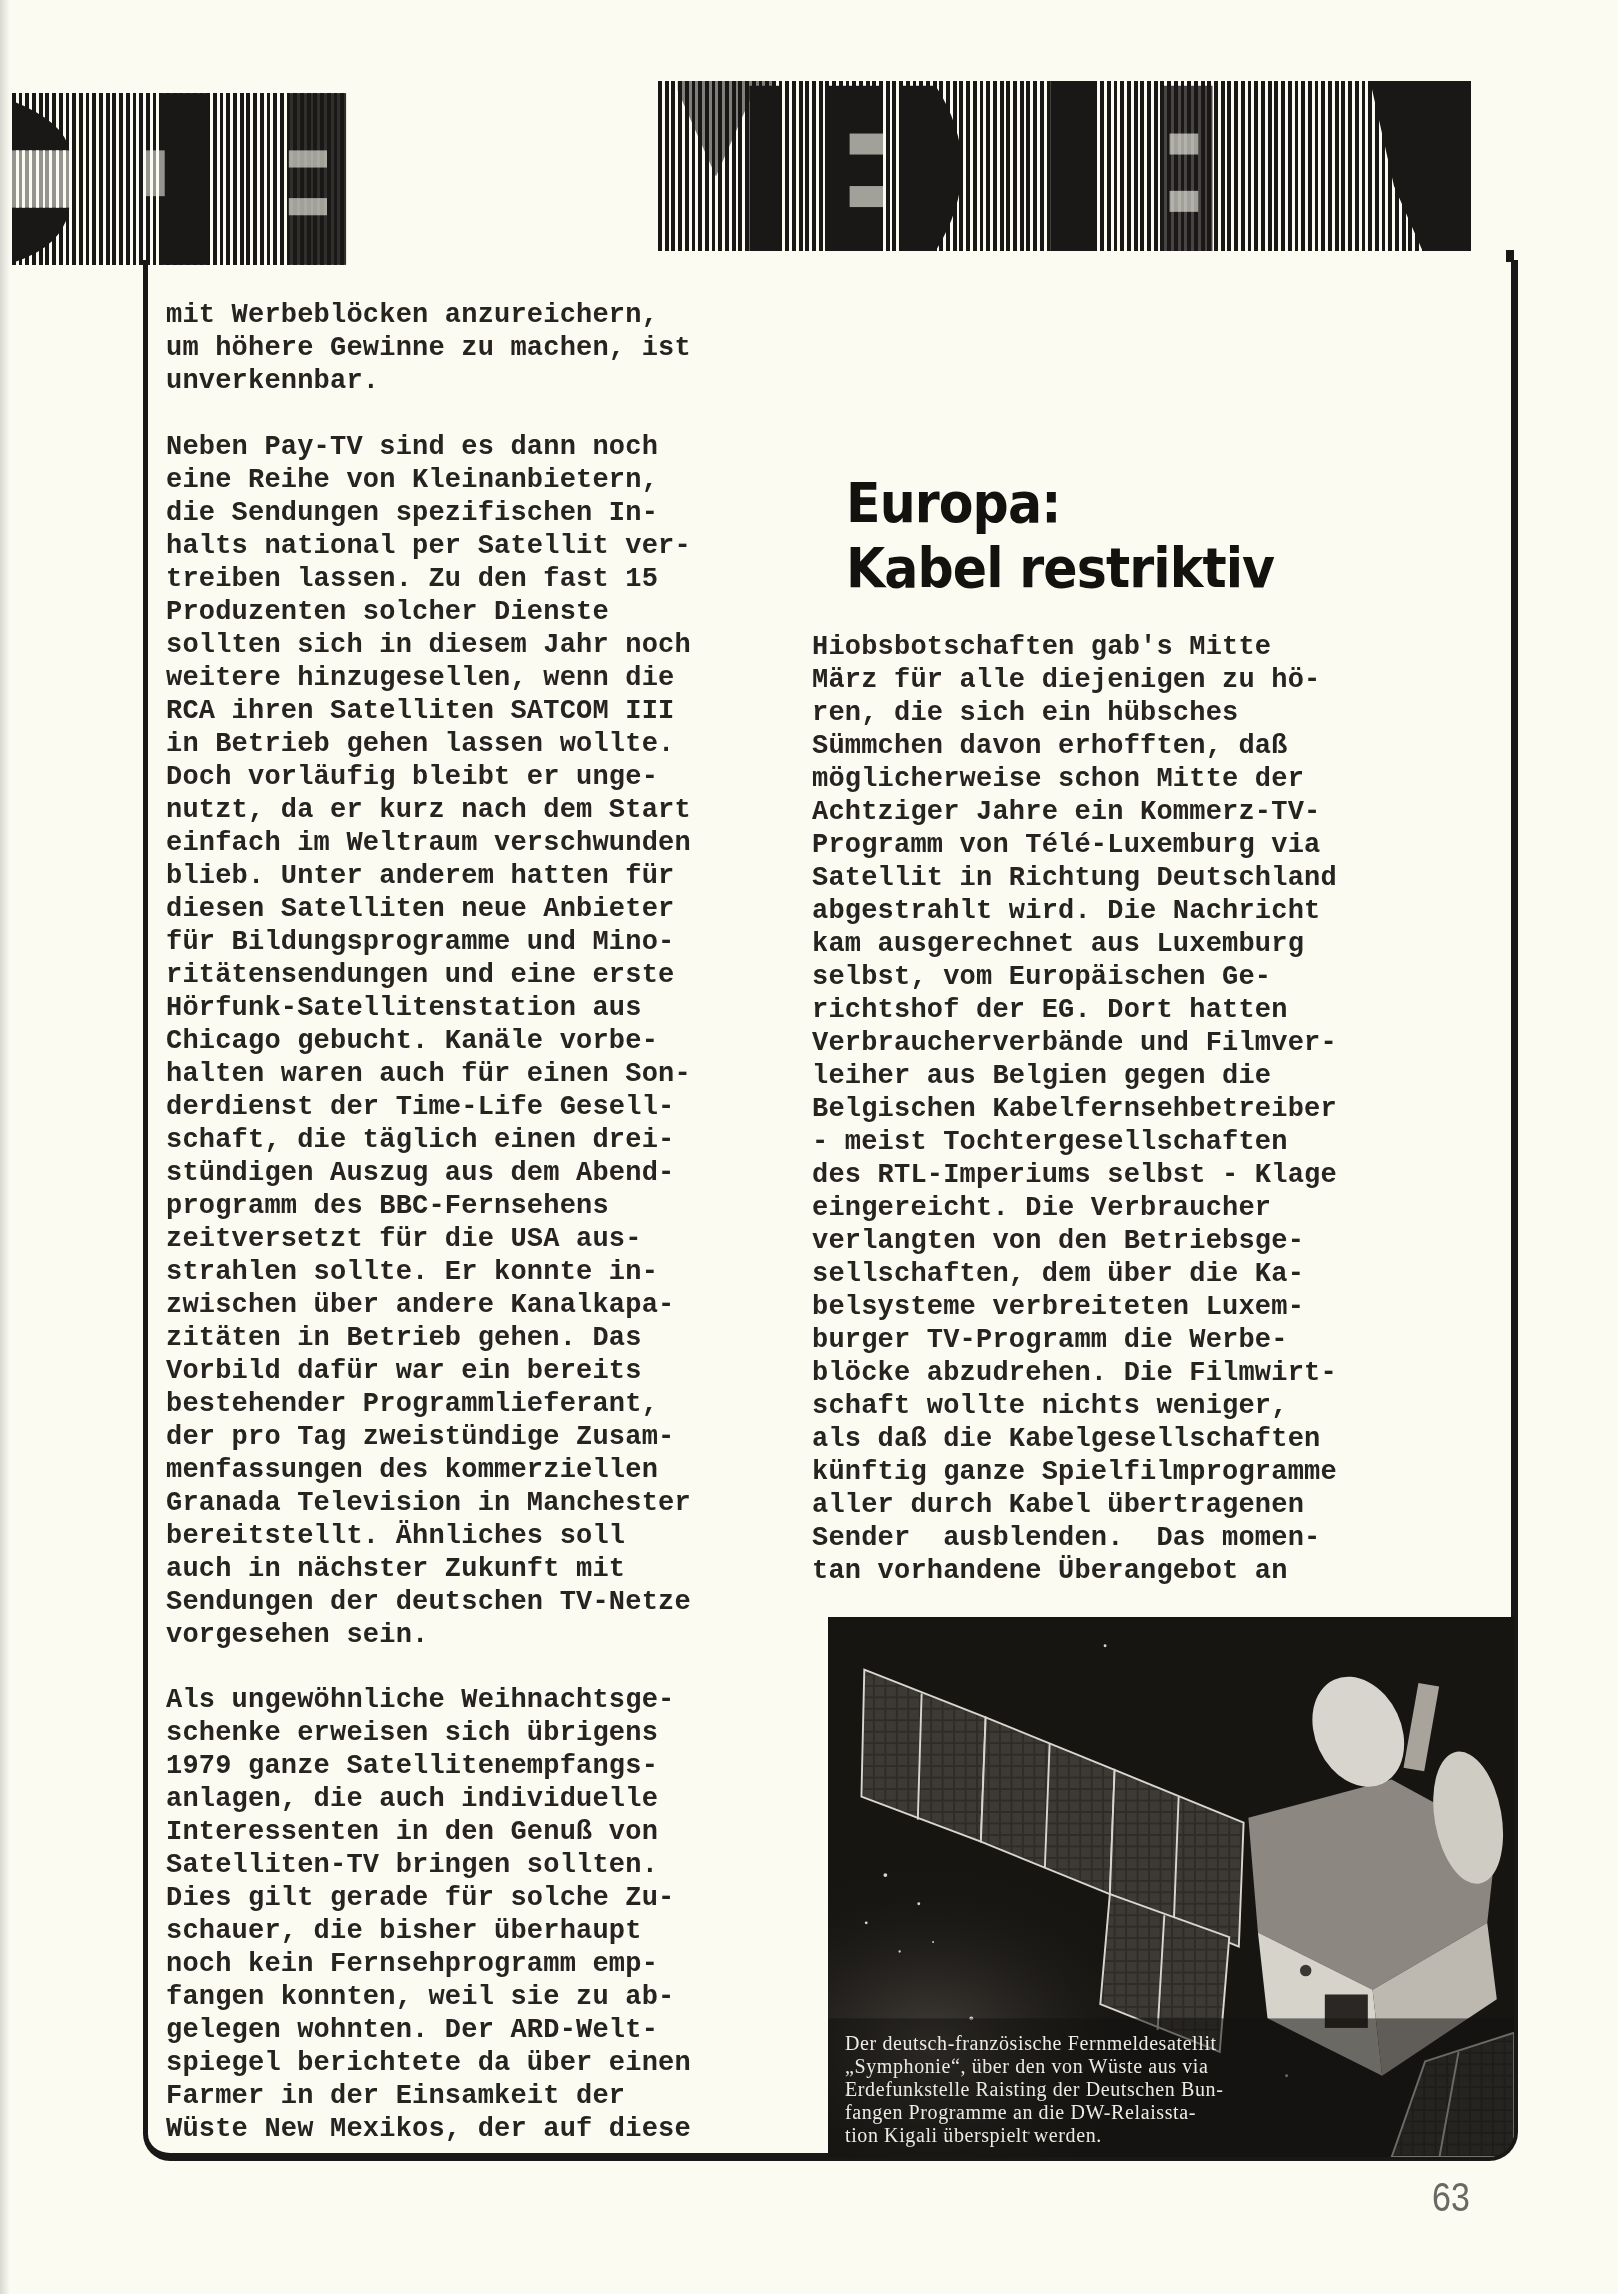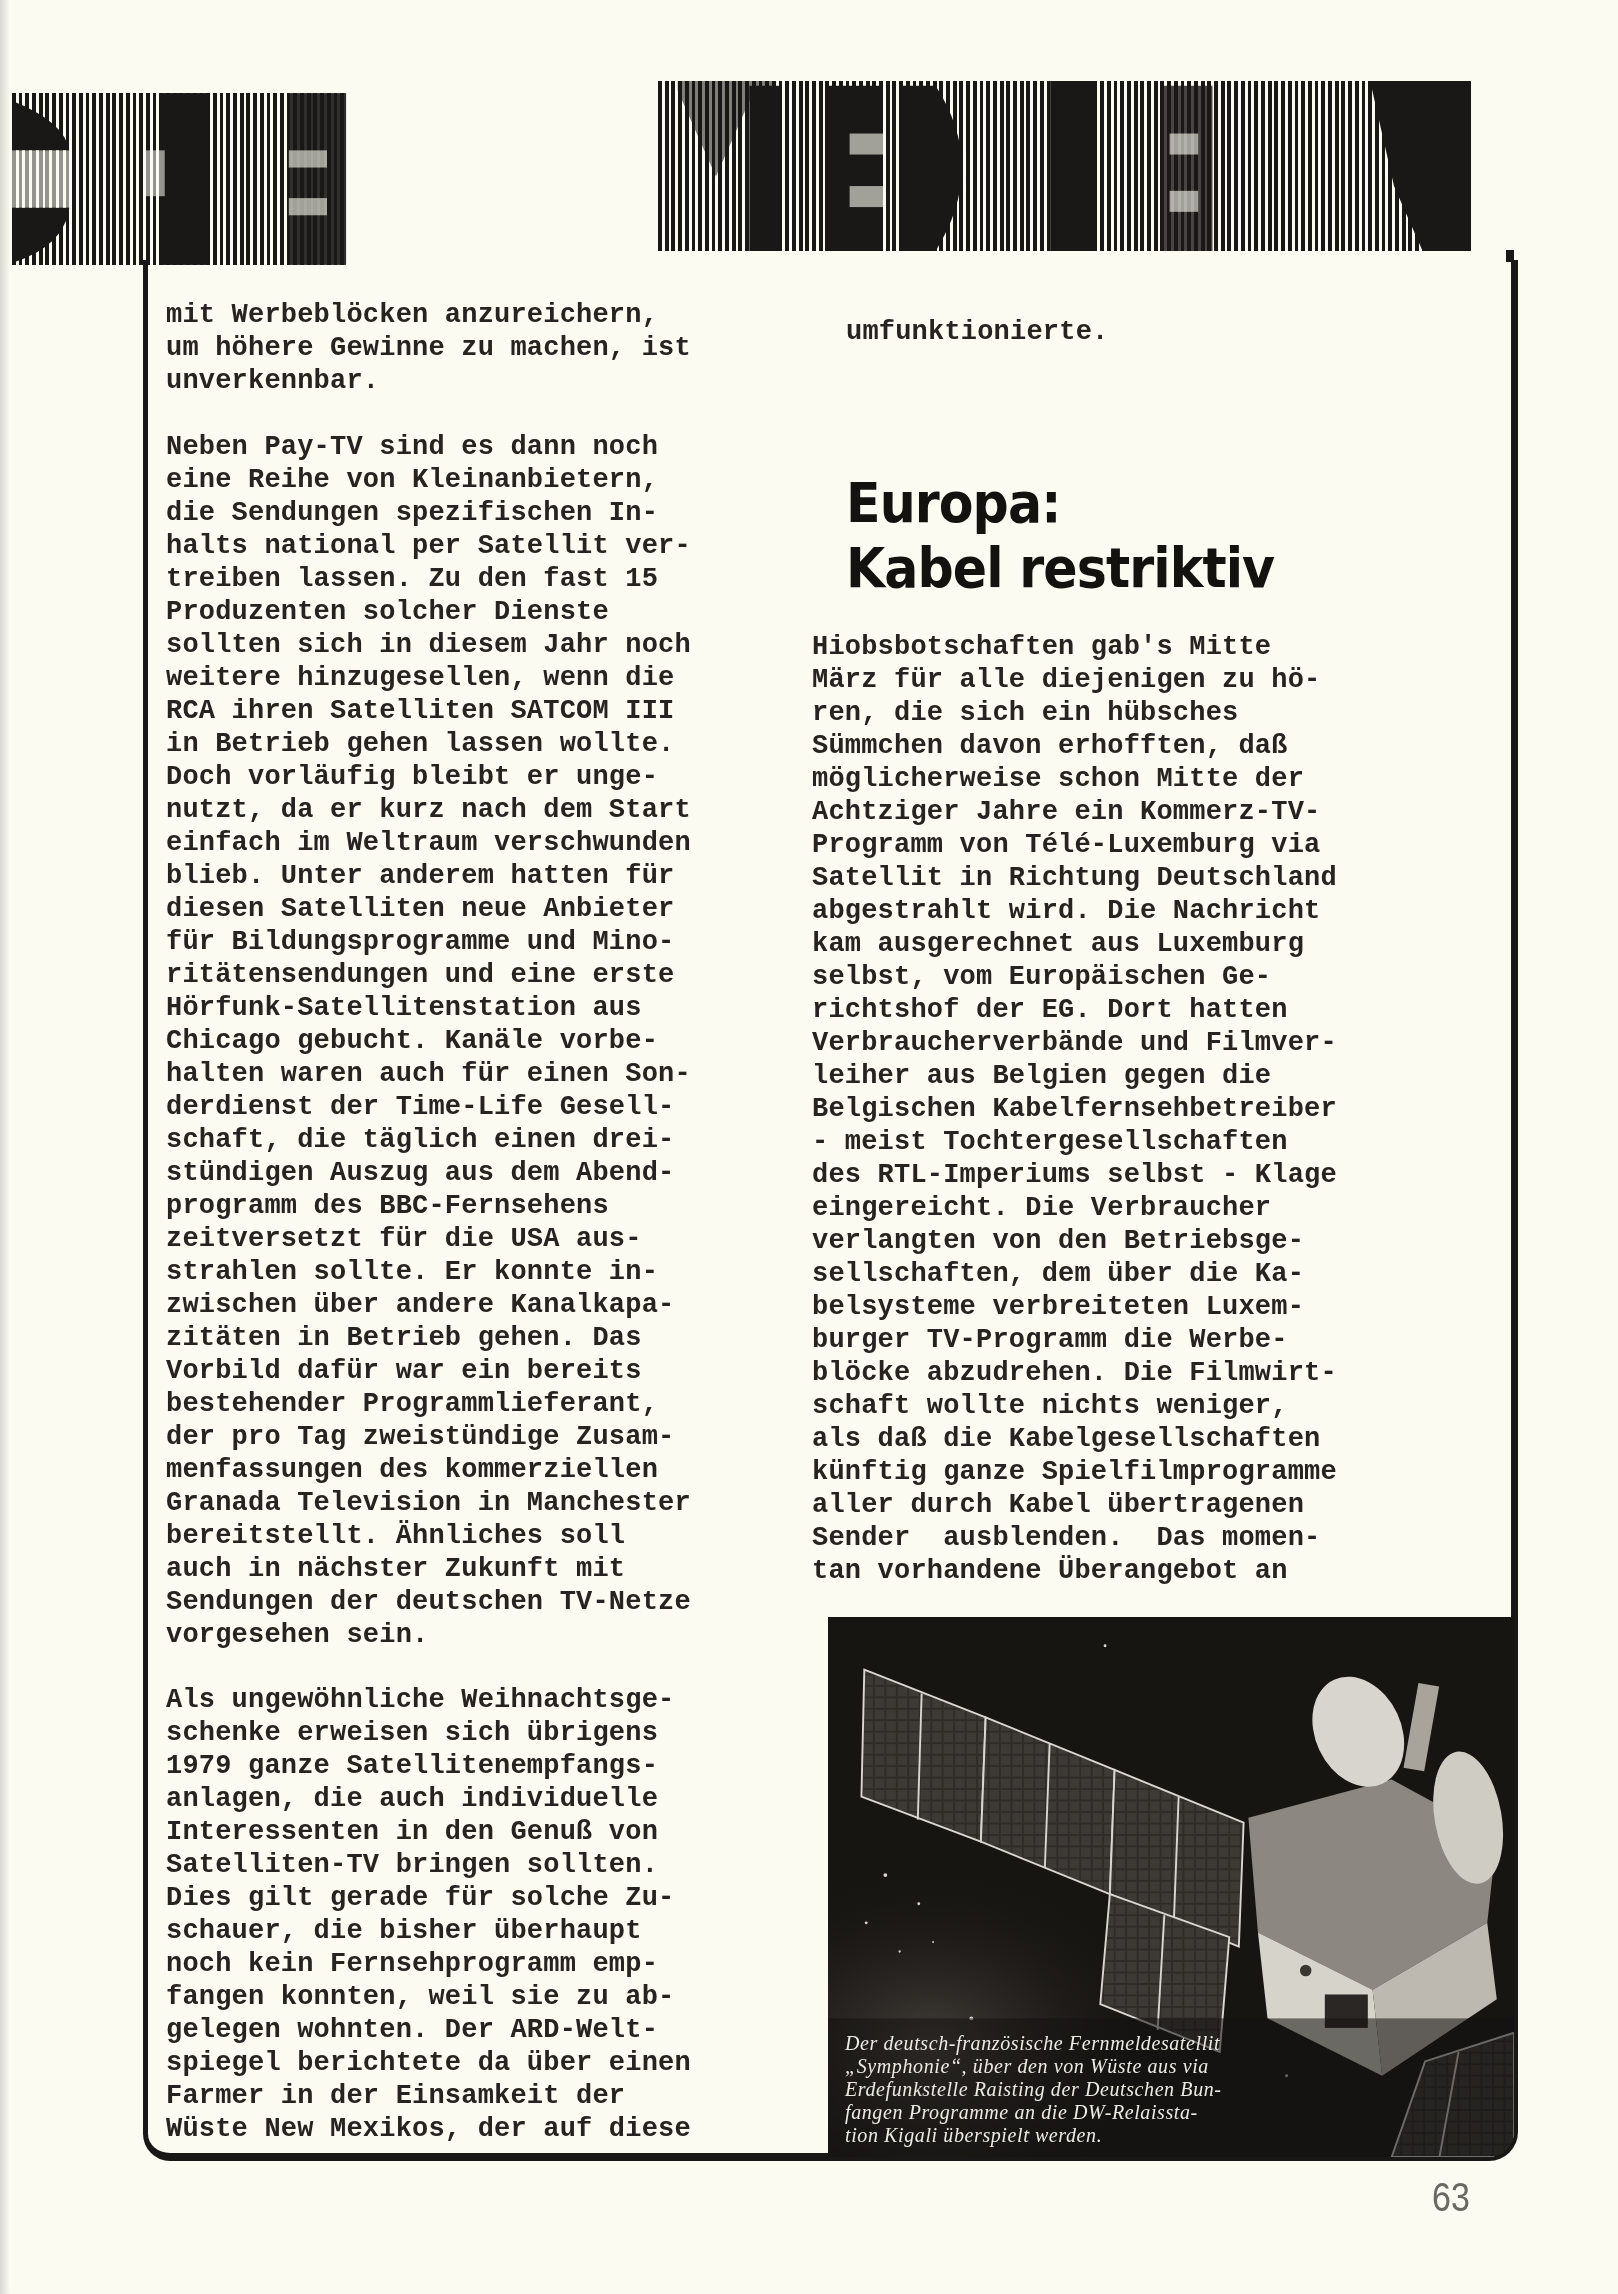--- a/index.html
+++ b/index.html
@@ -52,21 +52,21 @@
 
   
   .photo {
     position: absolute; left: 828px; top: 1617px; width: 686px; height: 540px;
     background: #161412; overflow: hidden;
     border-bottom-right-radius: 25px;
   }
   .photo svg { position: absolute; left: 0; top: 0; }
   .caption {
     position: absolute; left: 845px; top: 2032px; width: 497px;
-    font-family: "Liberation Serif", "DejaVu Serif", serif; font-style: italic;
+    font-family: "Liberation Serif", "DejaVu Serif", serif; 
     font-size: 20px; line-height: 23px; color: #ecebe4; letter-spacing: 0.6px;
   }
   .caption span { display: block; }
 
   .page-number {
     position: absolute; left: 1432px; top: 2175px;
     font-family: "Liberation Sans", sans-serif; font-size: 40px; color: #6a6862;
     transform: scaleX(0.85); transform-origin: left;
   }
 </style>
@@ -107,21 +107,21 @@
     <path d="M745,0 L850,0 L850,178 L800,178 L770,110 Z" fill="#1a1816"></path>
   </svg>
 
 </div>
 
 <div class="frame"></div>
 <div class="frame-top-right-stub"></div>
 
 <div class="col col-left" id="left-col"><div class="para"><span class="line">mit Werbeblöcken anzureichern,</span><span class="line">um höhere Gewinne zu machen, ist</span><span class="line">unverkennbar.</span></div><div class="para"><span class="line">Neben Pay-TV sind es dann noch</span><span class="line">eine Reihe von Kleinanbietern,</span><span class="line">die Sendungen spezifischen In-</span><span class="line">halts national per Satellit ver-</span><span class="line">treiben lassen. Zu den fast 15</span><span class="line">Produzenten solcher Dienste</span><span class="line">sollten sich in diesem Jahr noch</span><span class="line">weitere hinzugesellen, wenn die</span><span class="line">RCA ihren Satelliten SATCOM III</span><span class="line">in Betrieb gehen lassen wollte.</span><span class="line">Doch vorläufig bleibt er unge-</span><span class="line">nutzt, da er kurz nach dem Start</span><span class="line">einfach im Weltraum verschwunden</span><span class="line">blieb. Unter anderem hatten für</span><span class="line">diesen Satelliten neue Anbieter</span><span class="line">für Bildungsprogramme und Mino-</span><span class="line">ritätensendungen und eine erste</span><span class="line">Hörfunk-Satellitenstation aus</span><span class="line">Chicago gebucht. Kanäle vorbe-</span><span class="line">halten waren auch für einen Son-</span><span class="line">derdienst der Time-Life Gesell-</span><span class="line">schaft, die täglich einen drei-</span><span class="line">stündigen Auszug aus dem Abend-</span><span class="line">programm des BBC-Fernsehens</span><span class="line">zeitversetzt für die USA aus-</span><span class="line">strahlen sollte. Er konnte in-</span><span class="line">zwischen über andere Kanalkapa-</span><span class="line">zitäten in Betrieb gehen. Das</span><span class="line">Vorbild dafür war ein bereits</span><span class="line">bestehender Programmlieferant,</span><span class="line">der pro Tag zweistündige Zusam-</span><span class="line">menfassungen des kommerziellen</span><span class="line">Granada Television in Manchester</span><span class="line">bereitstellt. Ähnliches soll</span><span class="line">auch in nächster Zukunft mit</span><span class="line">Sendungen der deutschen TV-Netze</span><span class="line">vorgesehen sein.</span></div><div class="para"><span class="line">Als ungewöhnliche Weihnachtsge-</span><span class="line">schenke erweisen sich übrigens</span><span class="line">1979 ganze Satellitenempfangs-</span><span class="line">anlagen, die auch individuelle</span><span class="line">Interessenten in den Genuß von</span><span class="line">Satelliten-TV bringen sollten.</span><span class="line">Dies gilt gerade für solche Zu-</span><span class="line">schauer, die bisher überhaupt</span><span class="line">noch kein Fernsehprogramm emp-</span><span class="line">fangen konnten, weil sie zu ab-</span><span class="line">gelegen wohnten. Der ARD-Welt-</span><span class="line">spiegel berichtete da über einen</span><span class="line">Farmer in der Einsamkeit der</span><span class="line">Wüste New Mexikos, der auf diese</span></div></div>
 
-<div class="col col-right" id="right-intro"><span class="line">umfunktionierte.</span></div>
+<div class="col col-right" id="right-intro"></div>
 
 <div class="headline">
   <span>Europa:</span>
   <span>Kabel restriktiv</span>
 </div>
 
 <div class="col col-right-body" id="right-body"><span class="line">Hiobsbotschaften gab's Mitte</span><span class="line">März für alle diejenigen zu hö-</span><span class="line">ren, die sich ein hübsches</span><span class="line">Sümmchen davon erhofften, daß</span><span class="line">möglicherweise schon Mitte der</span><span class="line">Achtziger Jahre ein Kommerz-TV-</span><span class="line">Programm von Télé-Luxemburg via</span><span class="line">Satellit in Richtung Deutschland</span><span class="line">abgestrahlt wird. Die Nachricht</span><span class="line">kam ausgerechnet aus Luxemburg</span><span class="line">selbst, vom Europäischen Ge-</span><span class="line">richtshof der EG. Dort hatten</span><span class="line">Verbraucherverbände und Filmver-</span><span class="line">leiher aus Belgien gegen die</span><span class="line">Belgischen Kabelfernsehbetreiber</span><span class="line">- meist Tochtergesellschaften</span><span class="line">des RTL-Imperiums selbst - Klage</span><span class="line">eingereicht. Die Verbraucher</span><span class="line">verlangten von den Betriebsge-</span><span class="line">sellschaften, dem über die Ka-</span><span class="line">belsysteme verbreiteten Luxem-</span><span class="line">burger TV-Programm die Werbe-</span><span class="line">blöcke abzudrehen. Die Filmwirt-</span><span class="line">schaft wollte nichts weniger,</span><span class="line">als daß die Kabelgesellschaften</span><span class="line">künftig ganze Spielfilmprogramme</span><span class="line">aller durch Kabel übertragenen</span><span class="line">Sender  ausblenden.  Das momen-</span><span class="line">tan vorhandene Überangebot an</span></div>
 
 <div class="photo">
   <svg width="686" height="540" viewBox="0 0 718 565">

